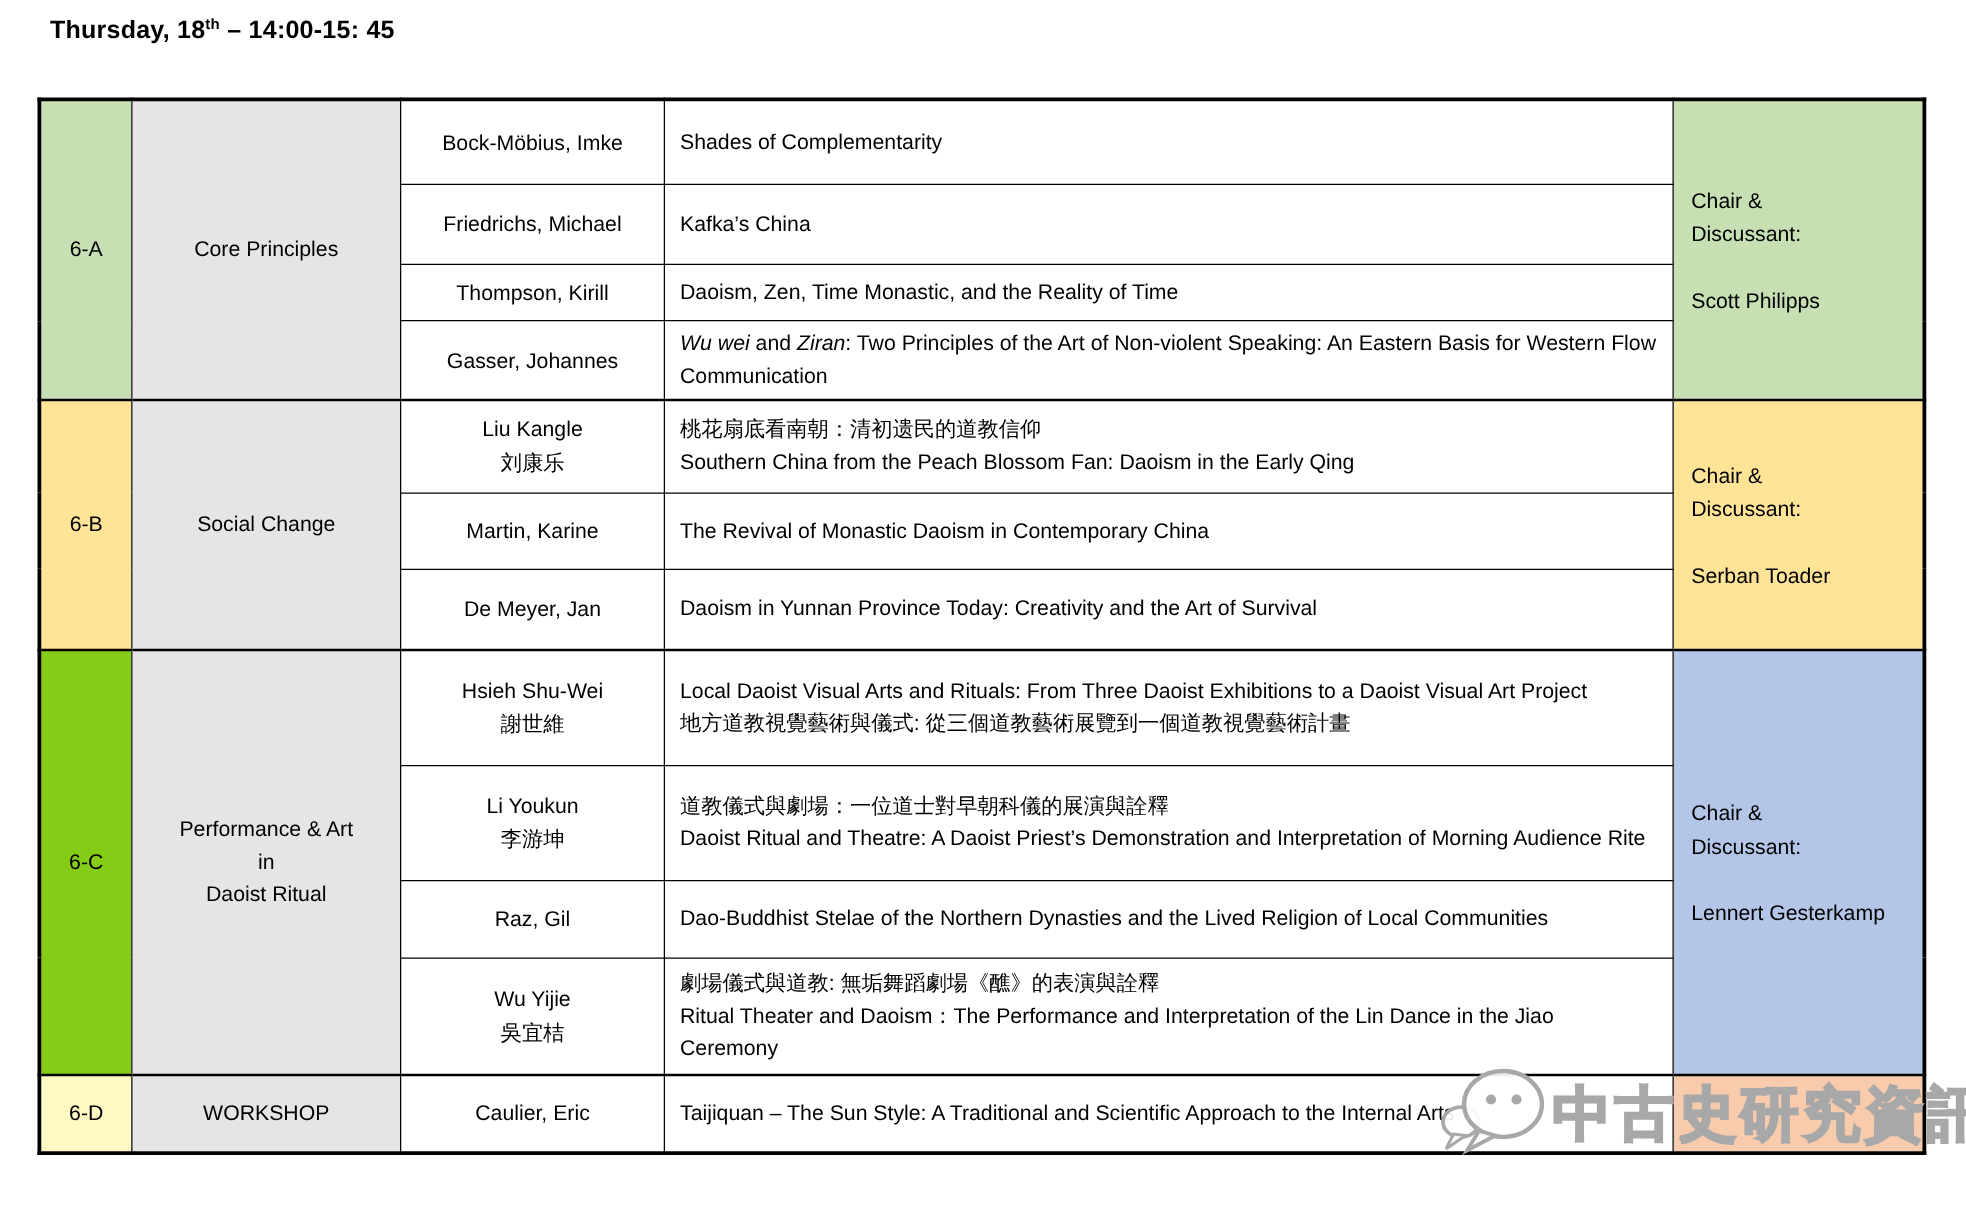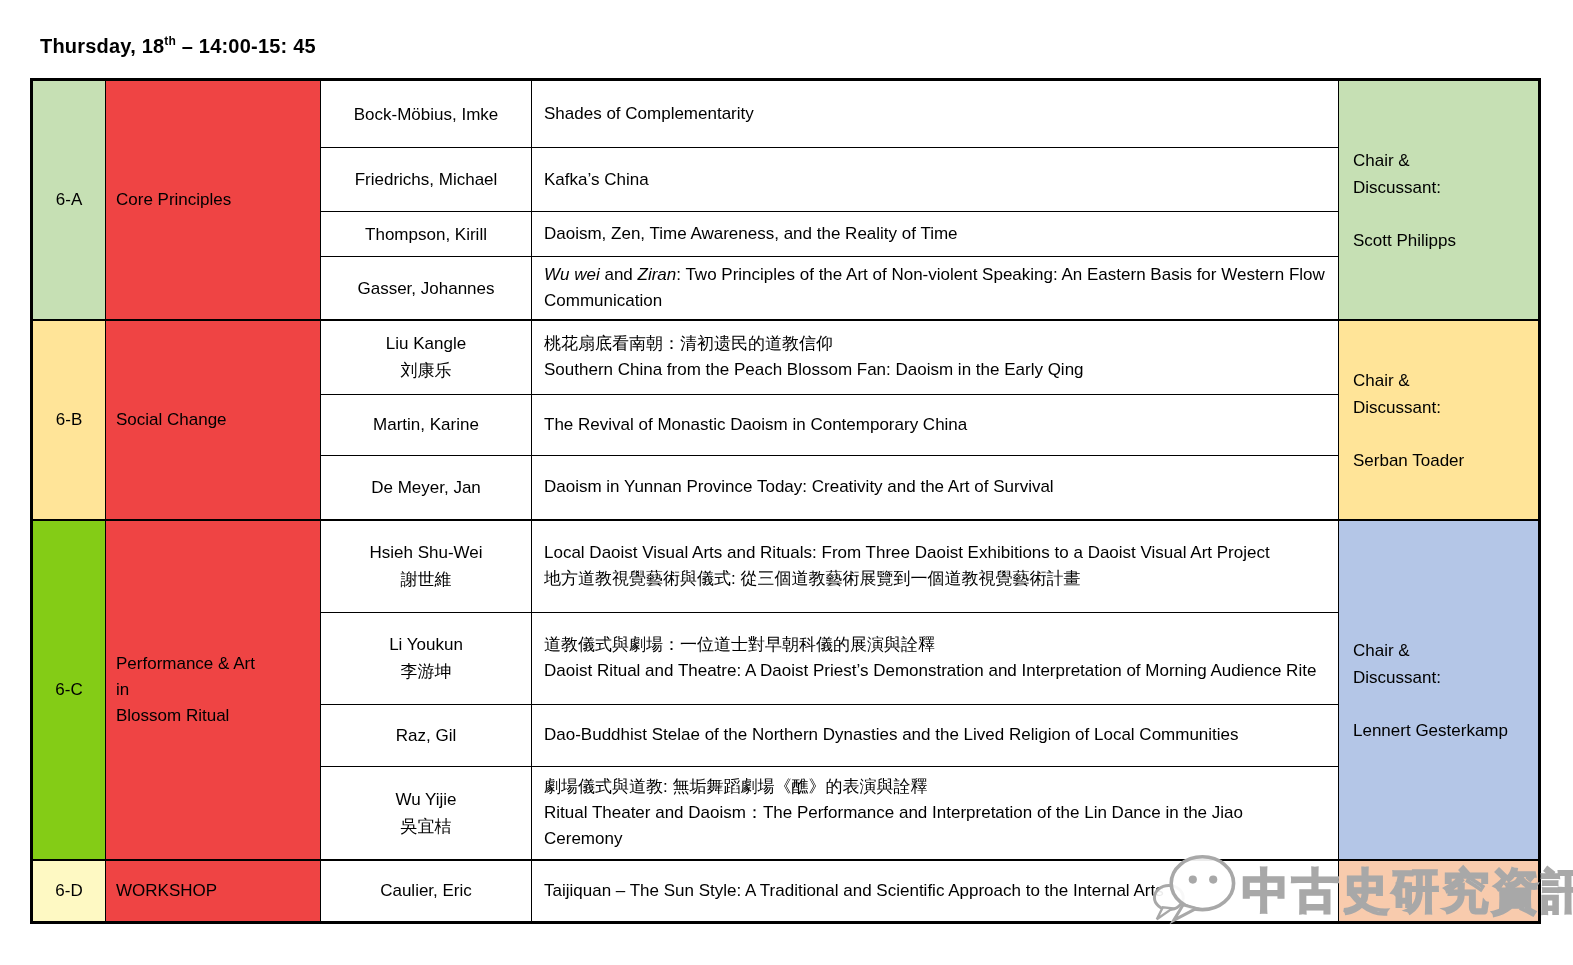--- a/index.html
+++ b/index.html
@@ -7,21 +7,21 @@
     margin: 0; padding: 0;
     width: 1573px; height: 965px;
     background: #ffffff;
     font-family: "Liberation Sans", "DejaVu Sans", sans-serif;
     color: #000;
     overflow: hidden;
     position: relative;
   }
   .page-title {
     position: absolute;
-    left: 40px; top: 34px;
+    left: 40px; top: 12px;
     font-size: 20px;
     font-weight: bold;
     letter-spacing: 0.2px;
   }
   .page-title sup { font-size: 12px; font-weight: bold; }
 
   .table-wrap { position: absolute; left: 30px; top: 78px; }
   table.schedule {
     border-collapse: collapse;
     table-layout: fixed;
@@ -30,21 +30,21 @@
   }
   table.schedule td {
     border: 1px solid #000;
     font-size: 17px;
     vertical-align: middle;
     overflow: hidden;
   }
   tr.section-start td { border-top: 2px solid #000; }
 
   td.c-id      { text-align: center; font-size: 18px; }
-  td.c-name    { background: #ef4444; line-height: 26px; padding: 4px 10px; }
+  td.c-name    { text-align: center; background: #e5e5e5; line-height: 26px; padding: 4px 10px; }
   td.c-speaker { padding: 4px 12px; line-height: 27px; background: #fff; text-align: center; }
   td.c-title   { padding: 5px 12px; line-height: 26px; background: #fff; }
   td.c-chair   { padding: 6px 14px; line-height: 27px; }
   .chair-gap   { height: 26px; }
   .seg-italic  { font-style: italic; }
 
   .watermark {
     position: absolute;
     left: 1152px; top: 852px;
     display: flex;
@@ -104,21 +104,21 @@
           </td>
           <td class="c-title">
             <div><span>Kafka’s China</span></div>
           </td>
         </tr>
         <tr style="height: 45px;">
           <td class="c-speaker">
             <div>Thompson, Kirill</div>
           </td>
           <td class="c-title">
-            <div><span>Daoism, Zen, Time Awareness, and the Reality of Time</span></div>
+            <div><span>Daoism, Zen, Time Monastic, and the Reality of Time</span></div>
           </td>
         </tr>
         <tr style="height: 52px; margin-top: 32px;">
           <td class="c-speaker">
             <div>Gasser, Johannes</div>
           </td>
           <td class="c-title">
             <div><span class="seg-italic">Wu wei</span><span> and </span><span class="seg-italic">Ziran</span><span>: Two Principles of the Art of Non-violent Speaking: An Eastern Basis for Western Flow Communication</span></div>
           </td>
         </tr>
@@ -156,21 +156,21 @@
           </td>
           <td class="c-title">
             <div><span>Daoism in Yunnan Province Today: Creativity and the Art of Survival</span></div>
           </td>
         </tr>
         <tr class="section-start" style="height: 92px;">
           <td class="c-id" rowspan="4" style="background: #84cc16;">6-C</td>
           <td class="c-name" rowspan="4">
             <div>Performance &amp; Art</div>
             <div>in</div>
-            <div>Blossom Ritual</div>
+            <div>Daoist Ritual</div>
           </td>
           <td class="c-speaker">
             <div>Hsieh Shu-Wei</div>
             <div>謝世維</div>
           </td>
           <td class="c-title">
             <div><span>Local Daoist Visual Arts and Rituals: From Three Daoist Exhibitions to a Daoist Visual Art Project</span></div>
             <div><span>地方道教視覺藝術與儀式: 從三個道教藝術展覽到一個道教視覺藝術計畫</span></div>
           </td>
           <td class="c-chair" rowspan="4" style="background: rgb(180, 198, 231);">

